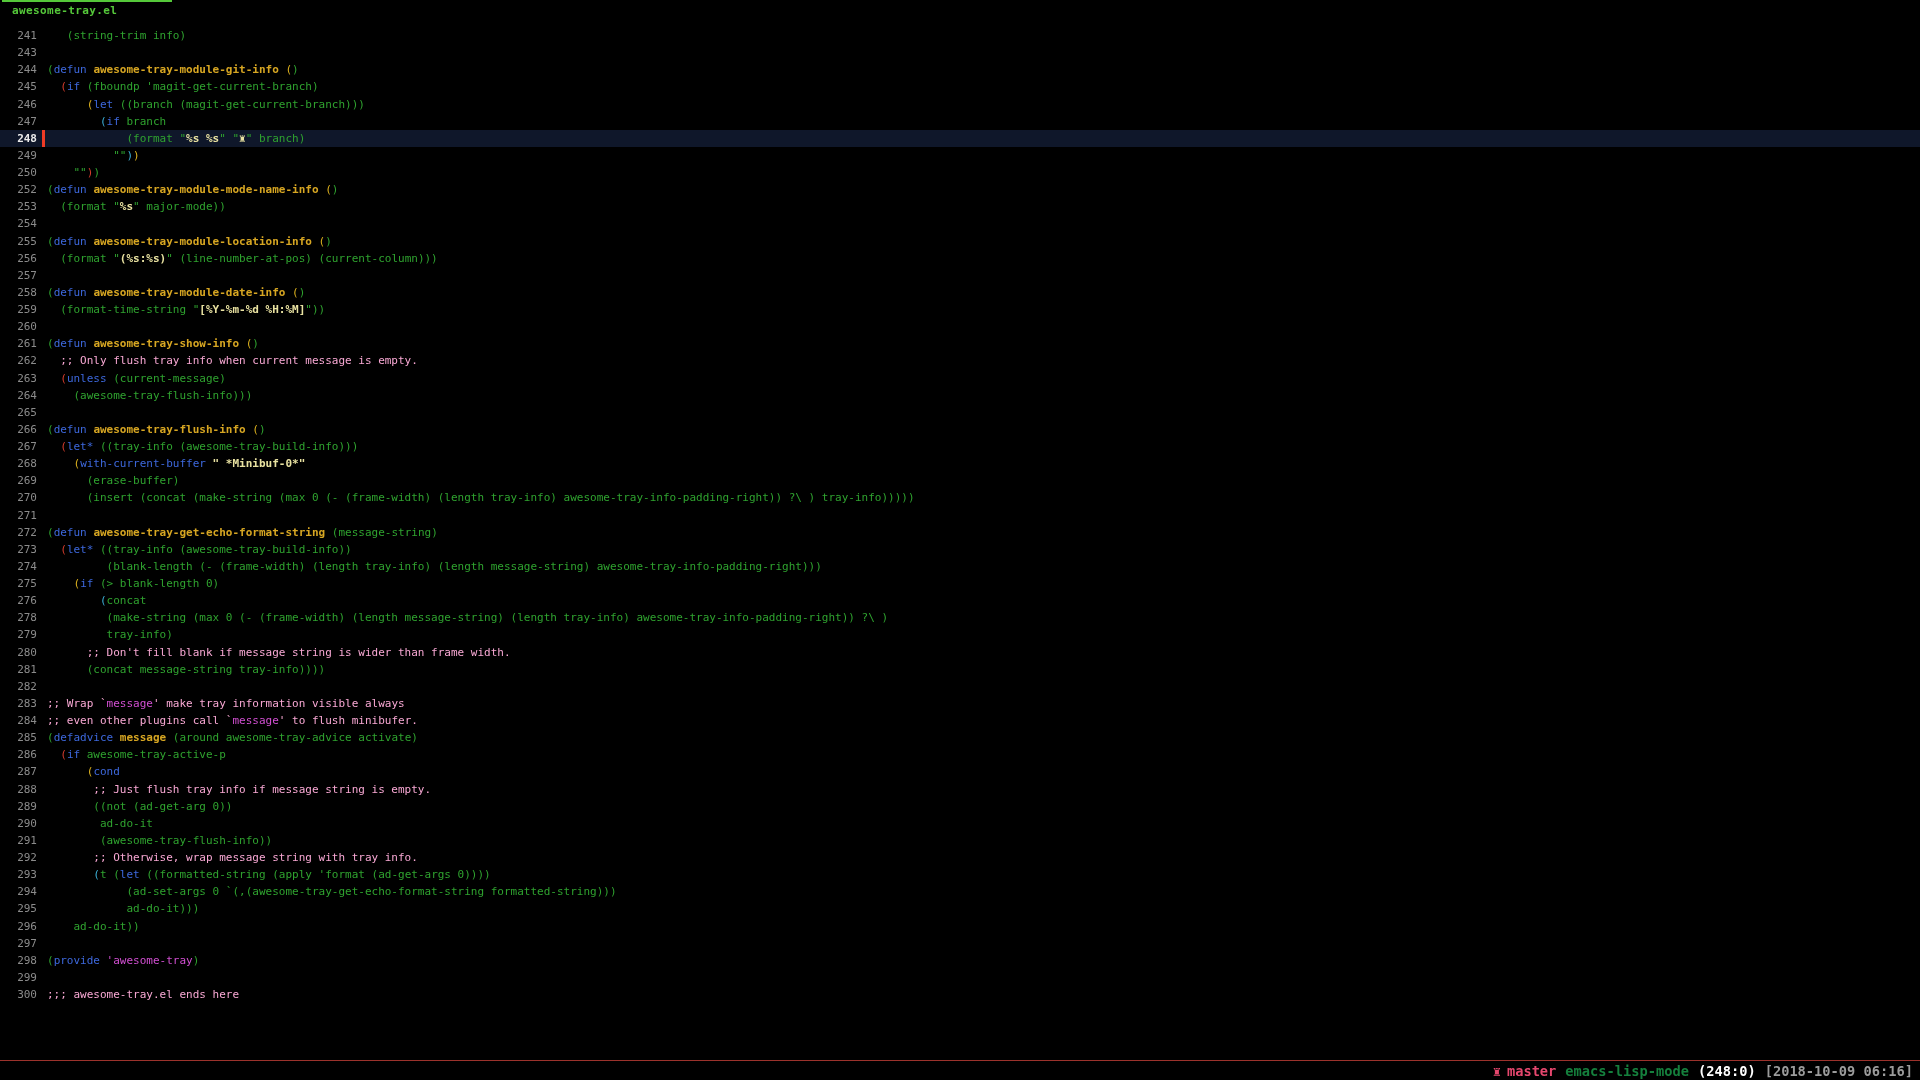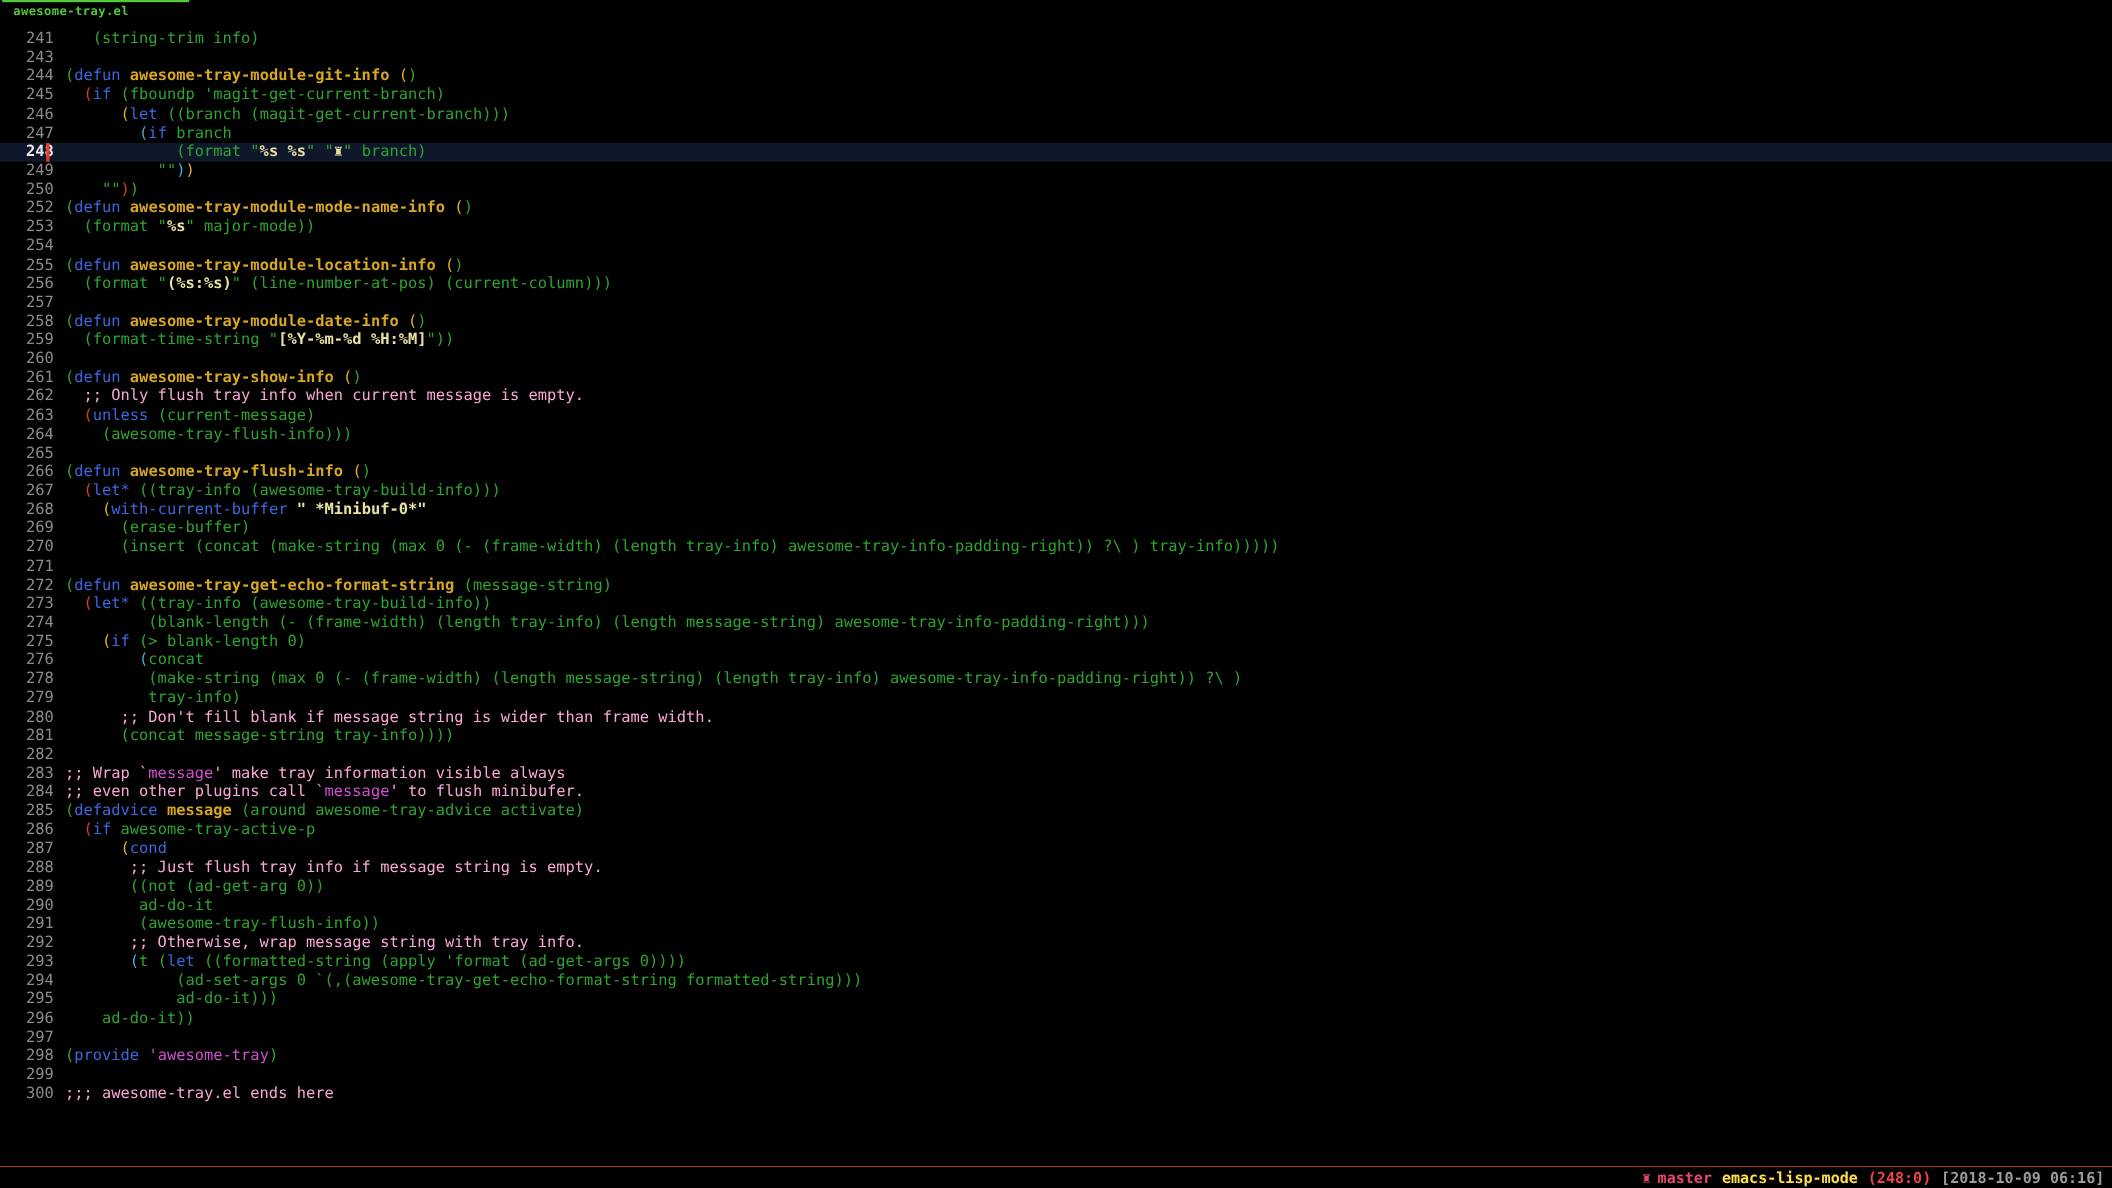--- a/index.html
+++ b/index.html
@@ -12,21 +12,21 @@
 
   
   .tab-underline { position:absolute; top:0; left:2px; width:170px; height:2px; background:#55c83a; }
   .tab-title {
     position:absolute; top:4px; left:12px;
     font-size:11px; font-weight:bold; color:#55c83a; letter-spacing:.4px; white-space:pre;
   }
 
   
   .editor { position:absolute; top:27px; left:0; right:0; }
-  .line { position:relative; display:flex; height:17.13px; line-height:17.13px; font-size:14px; white-space:pre;padding-left:12px; }
+  .line { position:relative; display:flex; height:17.13px; line-height:17.13px; font-size:11px; white-space:pre; }
   .lnum { flex:none; width:37px; text-align:right; color:#8b8b8b; }
   .lcode { margin-left:10px; white-space:pre; }
   .line.current { background:#0f172a; }
   .line.current .lnum { color:#ececec; font-weight:bold; }
   .cursor { position:absolute; left:42px; top:0; width:3px; height:17.13px; background:#ef3b25; }
 
   
   .s-g { color:#2fa32f; }                     
   .s-b { color:#3d68dd;margin-top:20px; }                     
   .s-f { color:#d7a622; font-weight:bold; }   
@@ -38,22 +38,22 @@
   .s-u { color:#3bb0d8; }                     
 
   
   .mode-divider { position:absolute; top:1060px; left:0; width:1920px; height:1px; background:#9c322c; }
   .statusbar {
     position:absolute; top:1062px; right:7px; height:18px;
     display:flex; align-items:center; gap:9px;
     font-size:13.7px; font-weight:bold; white-space:pre;
   }
   .st-git  { color:#e6476e; display:flex; gap:6px; }
-  .st-mode { color:#fde047;text-align:right; }
-  .st-pos  { color:#ef4444; }
+  .st-mode { color:#15803d;text-align:right; }
+  .st-pos  { color:#ffffff; }
   .st-date { color:#9c9c9c; }
 </style>
 </head>
 <body>
 
 <div class="screen">
 
   <div class="tab-underline"></div>
   <div class="tab-title">awesome-tray.el</div>
 

